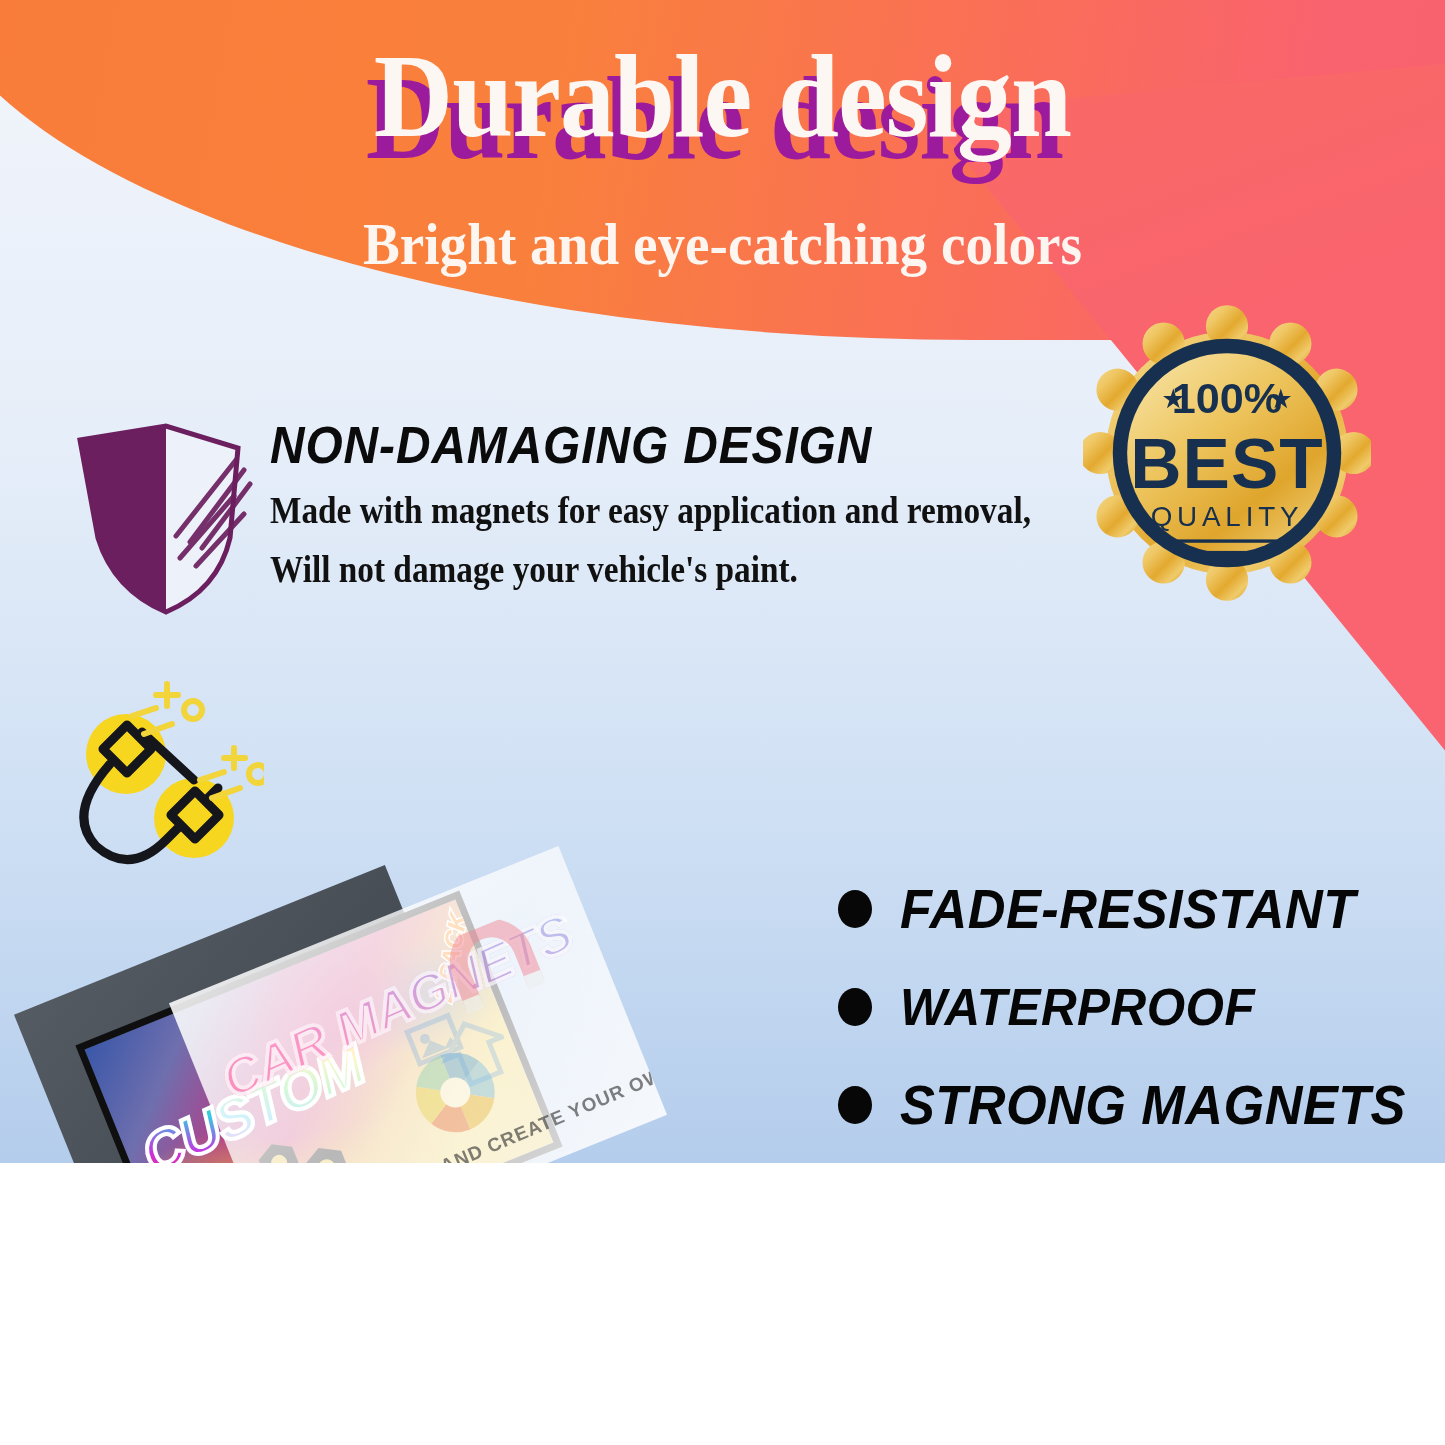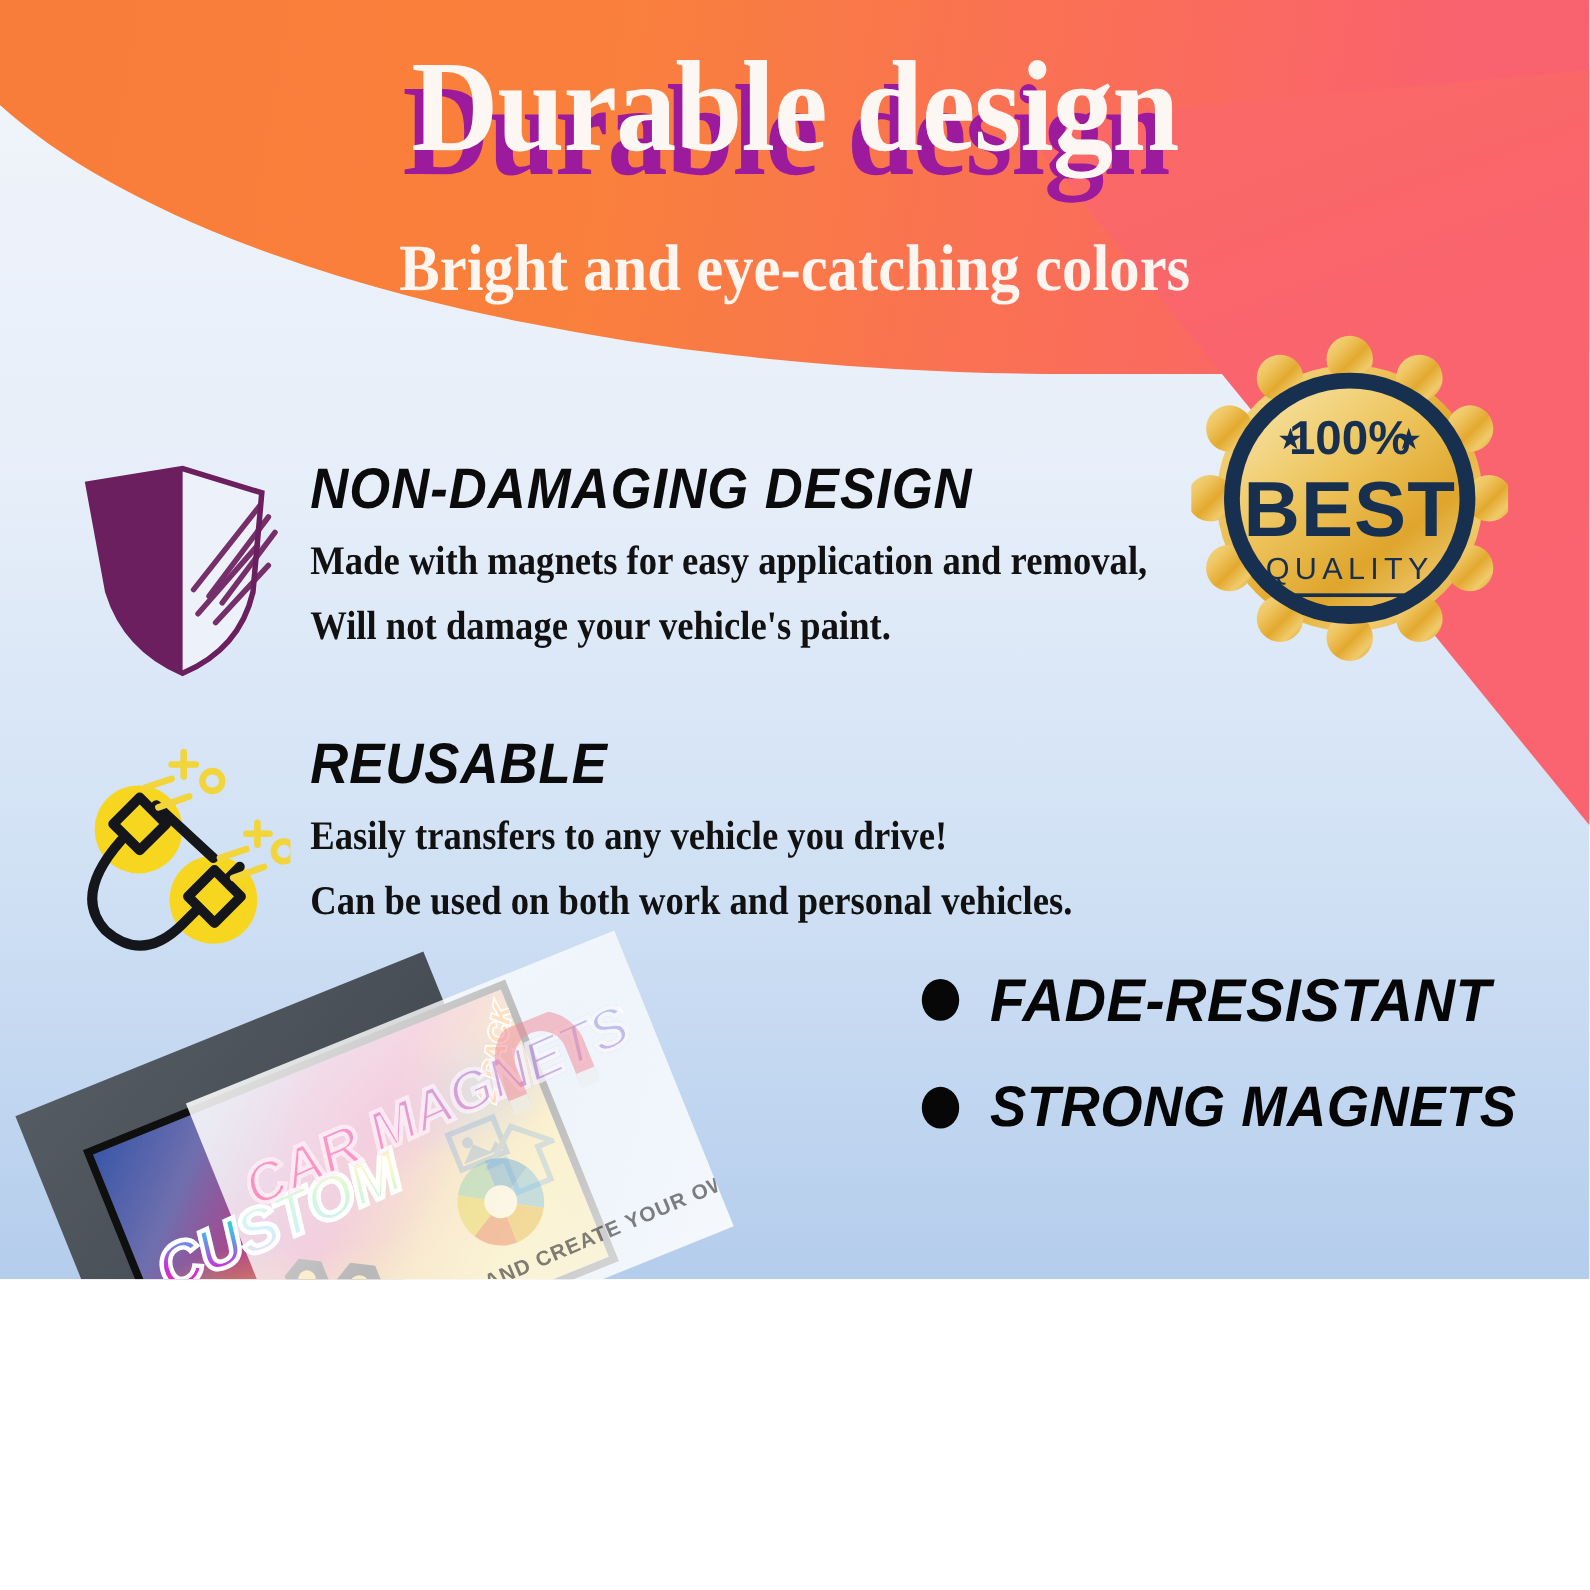--- a/index.html
+++ b/index.html
@@ -100,21 +100,21 @@
   
   .feature {
     position: absolute;
     display: flex;
     align-items: flex-start;
   }
   .feature-icon {
     flex: 0 0 auto;
     position: relative;
   }
-  .feature-body { margin-left: 18px; }
+  .feature-body { margin-left: 6px; }
   .feature-title {
     font-family: "Liberation Sans", sans-serif;
     font-weight: 700;
     font-style: italic;
     font-size: 52px;
     letter-spacing: 1px;
     color: #0b0b0b;
     transform: scaleX(0.92);
     transform-origin: left center;
     white-space: nowrap;
@@ -425,31 +425,30 @@
         <g fill="none" stroke="#F2D43B" stroke-width="6" stroke-linecap="round">
           <path d="M99 16 L99 38"></path>
             <path d="M88 27 L110 27"></path>
           <path d="M166 80 L166 100"></path>
             <path d="M156 90 L177 90"></path>
         </g>
         <circle cx="125" cy="42" r="9" fill="none" stroke="#F2D43B" stroke-width="6"></circle>
         <circle cx="190" cy="106" r="9" fill="none" stroke="#F2D43B" stroke-width="6"></circle>
       </svg>
     </div>
-    <div class="feature-body">
-      <div class="feature-title">REUSABLE</div>
-      <div class="feature-line">Easily transfers to any vehicle you drive!</div>
-      <div class="feature-line">Can be used on both work and personal vehicles.</div>
-    </div>
   </div>
 
   <div class="bullets">
     <div class="bullet-row">
       <span class="bullet-dot"></span>
       <span class="bullet-label">FADE-RESISTANT</span>
+    </div>
+    <div class="bullet-row">
+      <span class="bullet-dot"></span>
+      <span class="bullet-label">WATERPROOF</span>
     </div>
     <div class="bullet-row">
       <span class="bullet-dot"></span>
       <span class="bullet-label">STRONG MAGNETS</span>
     </div>
   </div>
 
   <div class="product">
     <div class="sheet-back"></div>
 

